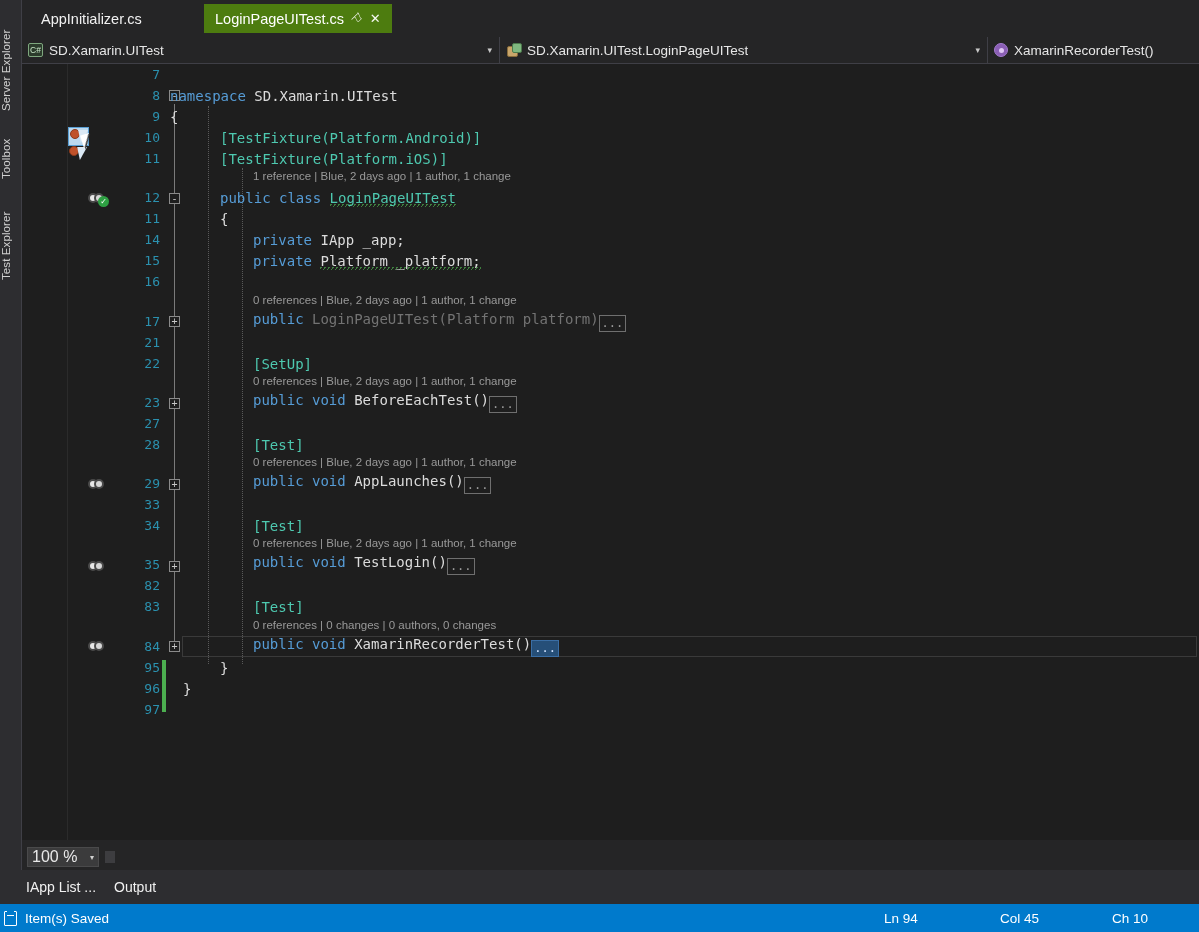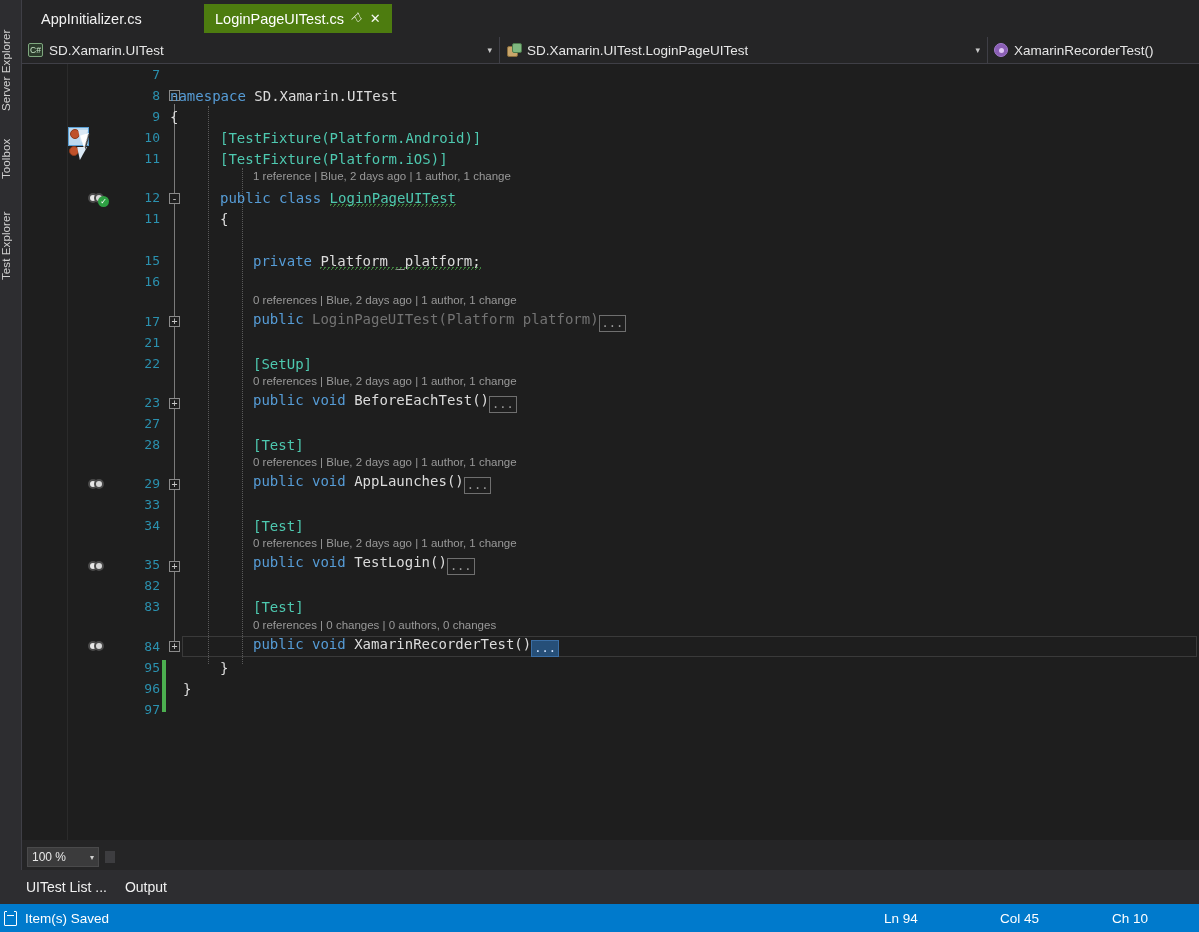--- a/index.html
+++ b/index.html
@@ -202,21 +202,21 @@
   #zoomrow {
     position: absolute; left: 22px; bottom: 62px; right: 0; height: 26px;
     background: #252526; display:flex; align-items:center;
   }
   #zoombox {
     margin-left: 5px; width: 72px; height: 20px;
     background: #3b3b3c; border: 1px solid #4a4a4b; color: #e8e8e8;
     font-size: 12px; display: flex; align-items: center; padding: 0 4px;
     justify-content: space-between;
   }
-  #zoombox .cv { font-size: 12px; }
+  #zoombox .cv { font-size: 16px; }
   #zoombox .ar { font-size: 8px; color: #d0d0d0; }
   #hsb-stub { margin-left: 6px; width: 10px; height: 12px; background:#3d3d40; }
 
   
   #panel-tabs {
     position:absolute; left:0; bottom: 28px; right:0; height: 34px;
     background: #2d2d30; display:flex; align-items:center; gap: 18px;
     padding-left: 26px;
   }
   .ptab { color:#f1f1f1; font-size: 14px; white-space:nowrap; }
@@ -368,20 +368,24 @@
       <div class="row" style="top:123px;">
         <span class="lnum">12</span>
         <span class="codetext" style="left:198px;"><span class="kw">public</span> <span class="kw">class</span> <span class="cls-name squig-green">LoginPageUITest</span></span>
       </div>
 
       <div class="row" style="top:144px;">
         <span class="lnum">11</span>
         <span class="codetext" style="left:198px;">{</span>
       </div>
 
+      <div class="row" style="top:165px;">
+        <span class="lnum">14</span>
+        <span class="codetext" style="left:231px;"><span class="kw">private</span> <span class="pln">IApp _app;</span></span>
+      </div>
 
       <div class="row" style="top:186px;">
         <span class="lnum">15</span>
         <span class="codetext" style="left:231px;"><span class="kw">private</span> <span class="pln squig-green">Platform _platform;</span></span>
       </div>
 
       <div class="row" style="top:207px;">
         <span class="lnum">16</span>
       </div>
 
@@ -485,21 +489,21 @@
 
   <div id="zoomrow">
     <div id="zoombox">
       <span class="cv">100 %</span>
       <span class="ar">▾</span>
     </div>
     <div id="hsb-stub"></div>
   </div>
 
   <div id="panel-tabs">
-    <div class="ptab">UITest List ...</div>
+    <div class="ptab">IApp List ...</div>
     <div class="ptab">Output</div>
   </div>
 
   <div id="statusbar">
     <div id="status-left">
       <span class="save-ic"></span>
       <span>Item(s) Saved</span>
     </div>
     <span class="st-pos st-ln">Ln 94</span>
     <span class="st-pos st-col">Col 45</span>

